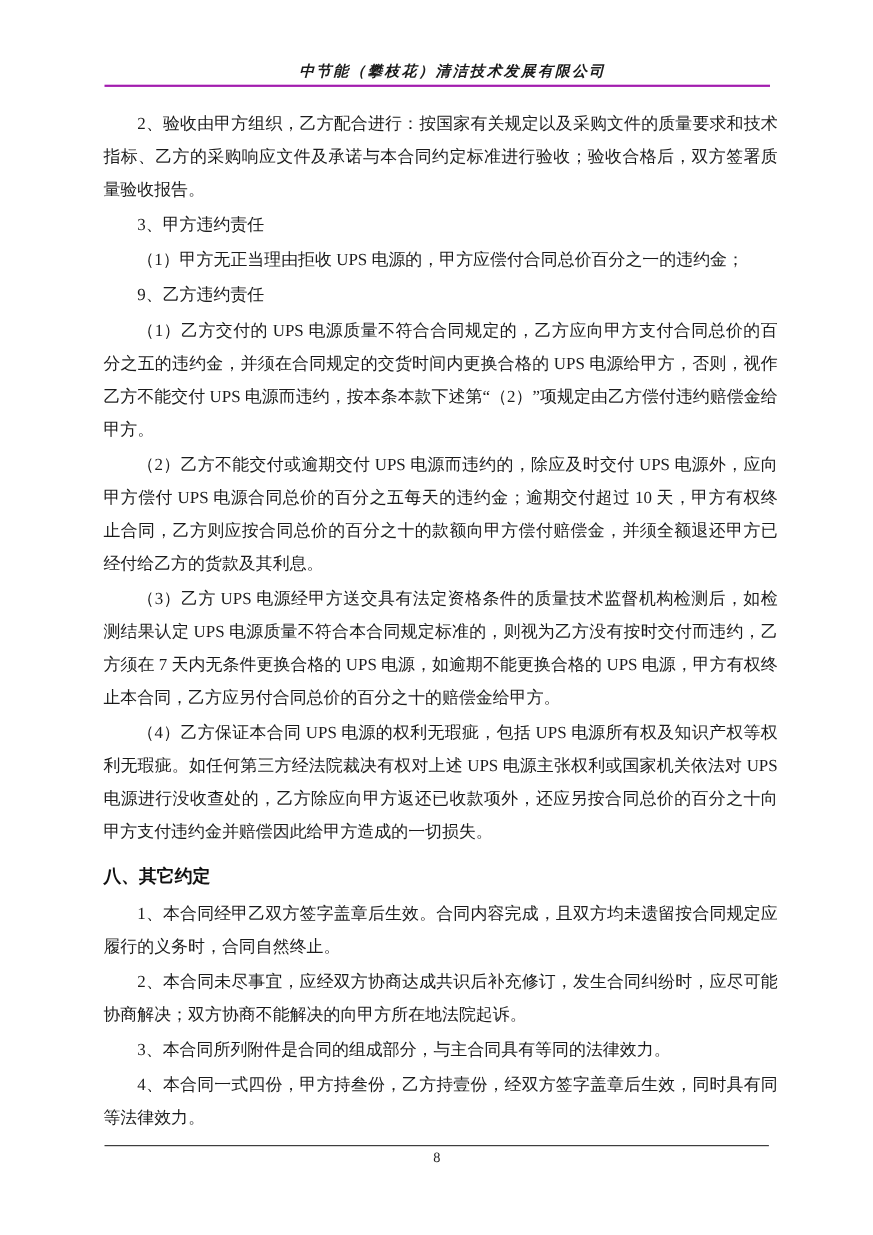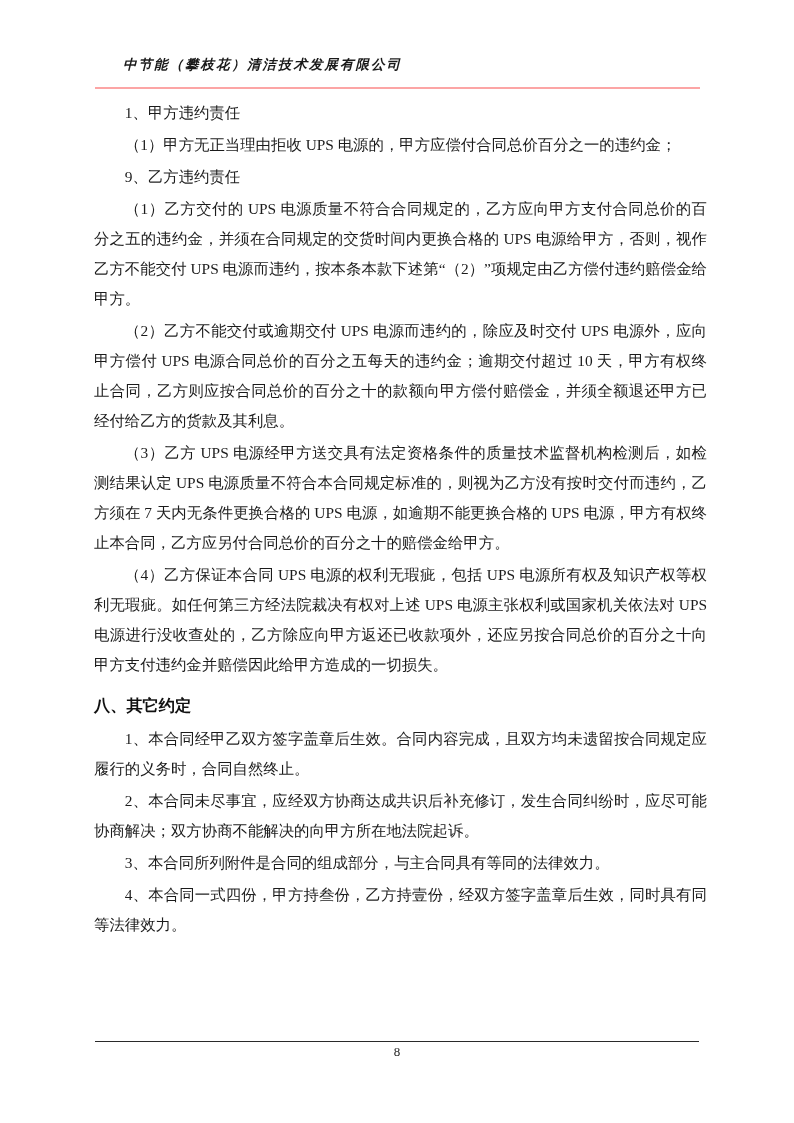--- a/index.html
+++ b/index.html
@@ -13,22 +13,23 @@
     background: #ffffff;
     overflow: hidden;
     margin: 0 auto;
   }
 
   .header {
     position: absolute;
     top: 56px;
     left: 95px;
     width: 605px;
-    border-bottom: 2px solid #fca5a5;
-    padding-bottom: 13px;
+    border-bottom: 2px solid #a21caf;
+    padding-bottom: 3px;
+    text-align: center;
   }
   .company-name {
     display: block;
     padding-left: 28px;
     font-size: 13.5px;
     font-weight: bold;
     font-style: italic;
     letter-spacing: 2px;
     color: #1a1a1a;
     white-space: nowrap;
@@ -77,21 +78,22 @@
 </head>
 <body>
 
 <div class="page">
 
   <div class="header">
     <span class="company-name">中节能（攀枝花）清洁技术发展有限公司</span>
   </div>
 
   <div class="content">
-    <p class="para">1、甲方违约责任</p>
+    <p class="para">2、验收由甲方组织，乙方配合进行：按国家有关规定以及采购文件的质量要求和技术指标、乙方的采购响应文件及承诺与本合同约定标准进行验收；验收合格后，双方签署质量验收报告。</p>
+    <p class="para">3、甲方违约责任</p>
     <p class="para">（1）甲方无正当理由拒收 UPS 电源的，甲方应偿付合同总价百分之一的违约金；</p>
     <p class="para">9、乙方违约责任</p>
     <p class="para">（1）乙方交付的 UPS 电源质量不符合合同规定的，乙方应向甲方支付合同总价的百分之五的违约金，并须在合同规定的交货时间内更换合格的 UPS 电源给甲方，否则，视作乙方不能交付 UPS 电源而违约，按本条本款下述第“（2）”项规定由乙方偿付违约赔偿金给甲方。</p>
     <p class="para">（2）乙方不能交付或逾期交付 UPS 电源而违约的，除应及时交付 UPS 电源外，应向甲方偿付 UPS 电源合同总价的百分之五每天的违约金；逾期交付超过 10 天，甲方有权终止合同，乙方则应按合同总价的百分之十的款额向甲方偿付赔偿金，并须全额退还甲方已经付给乙方的货款及其利息。</p>
     <p class="para">（3）乙方 UPS 电源经甲方送交具有法定资格条件的质量技术监督机构检测后，如检测结果认定 UPS 电源质量不符合本合同规定标准的，则视为乙方没有按时交付而违约，乙方须在 7 天内无条件更换合格的 UPS 电源，如逾期不能更换合格的 UPS 电源，甲方有权终止本合同，乙方应另付合同总价的百分之十的赔偿金给甲方。</p>
     <p class="para">（4）乙方保证本合同 UPS 电源的权利无瑕疵，包括 UPS 电源所有权及知识产权等权利无瑕疵。如任何第三方经法院裁决有权对上述 UPS 电源主张权利或国家机关依法对 UPS 电源进行没收查处的，乙方除应向甲方返还已收款项外，还应另按合同总价的百分之十向甲方支付违约金并赔偿因此给甲方造成的一切损失。</p>
     <h2 class="heading">八、其它约定</h2>
     <p class="para">1、本合同经甲乙双方签字盖章后生效。合同内容完成，且双方均未遗留按合同规定应履行的义务时，合同自然终止。</p>
     <p class="para">2、本合同未尽事宜，应经双方协商达成共识后补充修订，发生合同纠纷时，应尽可能协商解决；双方协商不能解决的向甲方所在地法院起诉。</p>
     <p class="para">3、本合同所列附件是合同的组成部分，与主合同具有等同的法律效力。</p>

